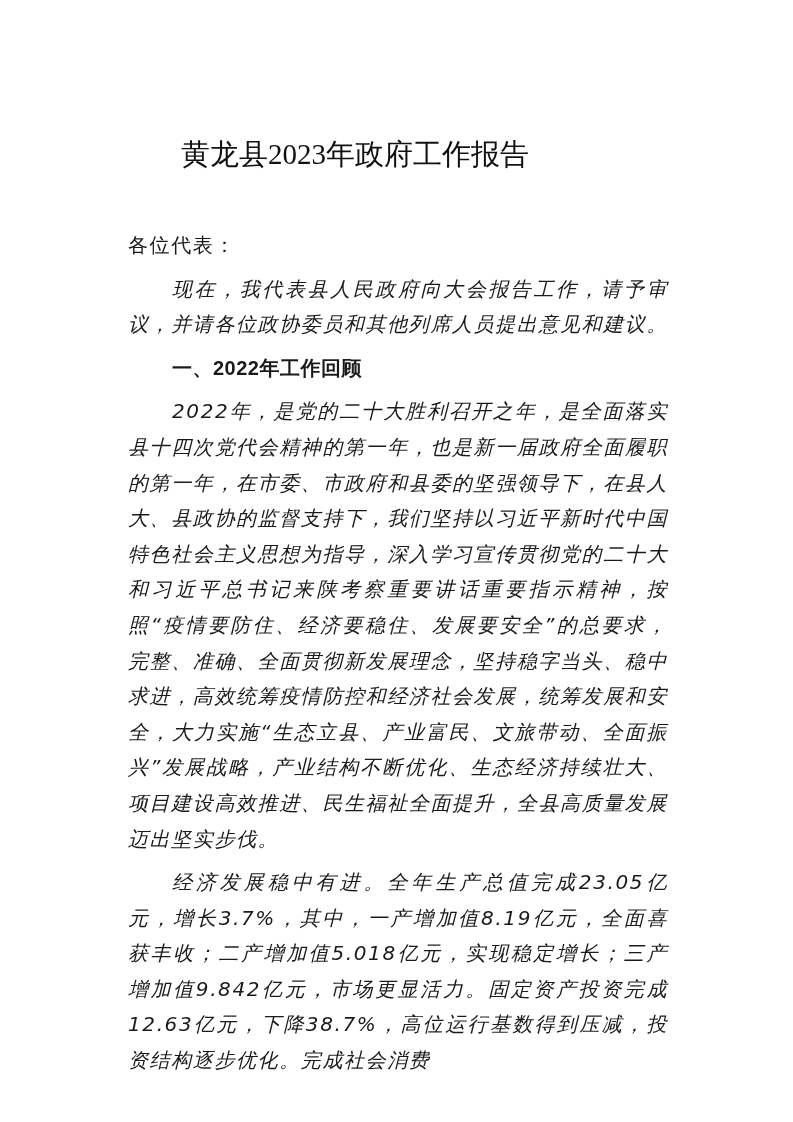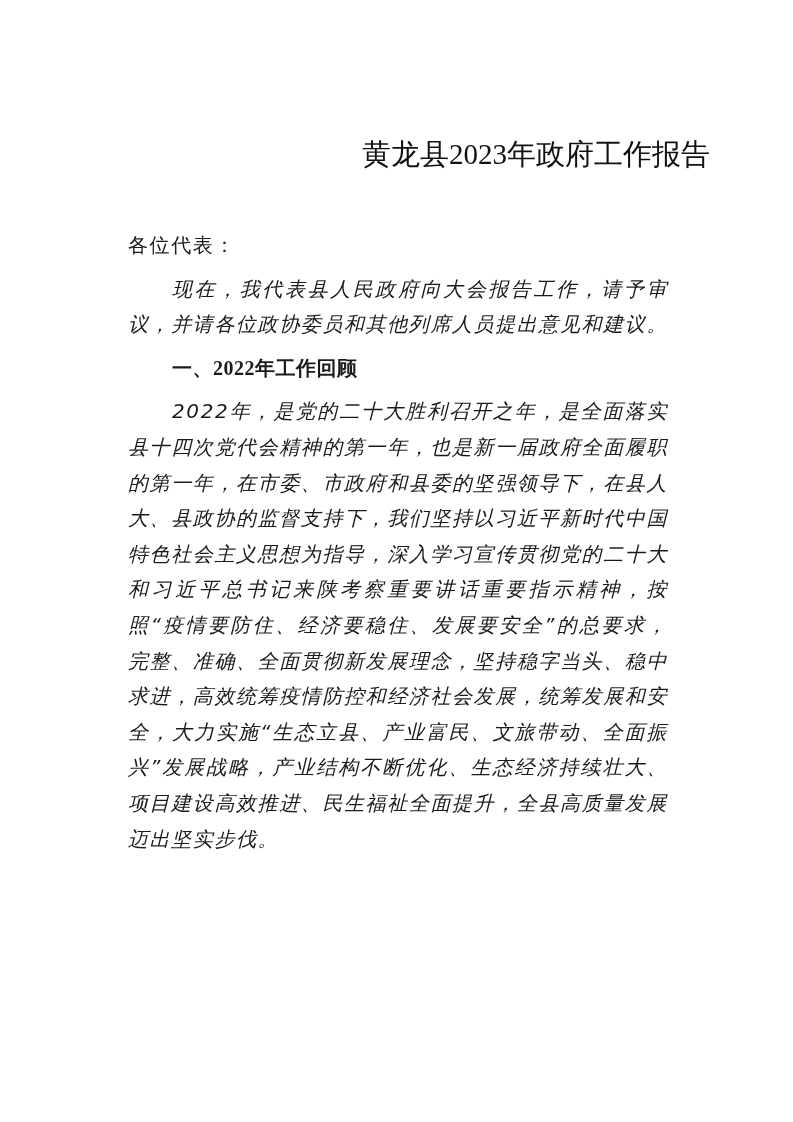--- a/index.html
+++ b/index.html
@@ -18,21 +18,21 @@
     position: absolute;
     left: 120px;
     top: 0;
     width: 556px;
   }
   .title {
     position: absolute;
     left: -120px;
     width: 710px;
     top: 134px;
-    text-align: right;
+    text-align: center;
     font-family: "Liberation Serif", "DejaVu Serif", serif;
     font-size: 29px;
     line-height: 40px;
     letter-spacing: 0px;
     color: #111;
     margin: 0;
     font-weight: normal;
   }
   .body {
     position: absolute;
@@ -49,30 +49,31 @@
   }
   .body p {
     margin: 8px;
   }
   .indent {
     text-indent: 44px;
     font-style: italic;
   }
   .heading {
     text-indent: 44px;
-    font-family: Liberation Serif, serif;
+    font-family: Liberation Sans, sans-serif;
     font-weight: bold;
     letter-spacing: 0.5px;
   }
 </style>
 </head>
 <body>
 
 <div class="page">
   <h1 class="title">黄龙县2023年政府工作报告</h1>
 
   <div class="body">
     <p>各位代表：</p>
     <p class="indent">现在，我代表县人民政府向大会报告工作，请予审议，并请各位政协委员和其他列席人员提出意见和建议。</p>
     <p class="heading">一、2022年工作回顾</p>
     <p class="indent">2022年，是党的二十大胜利召开之年，是全面落实县十四次党代会精神的第一年，也是新一届政府全面履职的第一年，在市委、市政府和县委的坚强领导下，在县人大、县政协的监督支持下，我们坚持以习近平新时代中国特色社会主义思想为指导，深入学习宣传贯彻党的二十大和习近平总书记来陕考察重要讲话重要指示精神，按照“疫情要防住、经济要稳住、发展要安全”的总要求，完整、准确、全面贯彻新发展理念，坚持稳字当头、稳中求进，高效统筹疫情防控和经济社会发展，统筹发展和安全，大力实施“生态立县、产业富民、文旅带动、全面振兴”发展战略，产业结构不断优化、生态经济持续壮大、项目建设高效推进、民生福祉全面提升，全县高质量发展迈出坚实步伐。</p>
+    <p class="indent">经济发展稳中有进。全年生产总值完成23.05亿元，增长3.7%，其中，一产增加值8.19亿元，全面喜获丰收；二产增加值5.018亿元，实现稳定增长；三产增加值9.842亿元，市场更显活力。固定资产投资完成12.63亿元，下降38.7%，高位运行基数得到压减，投资结构逐步优化。完成社会消费</p>
   </div>
 </div>
 
 </body></html>

